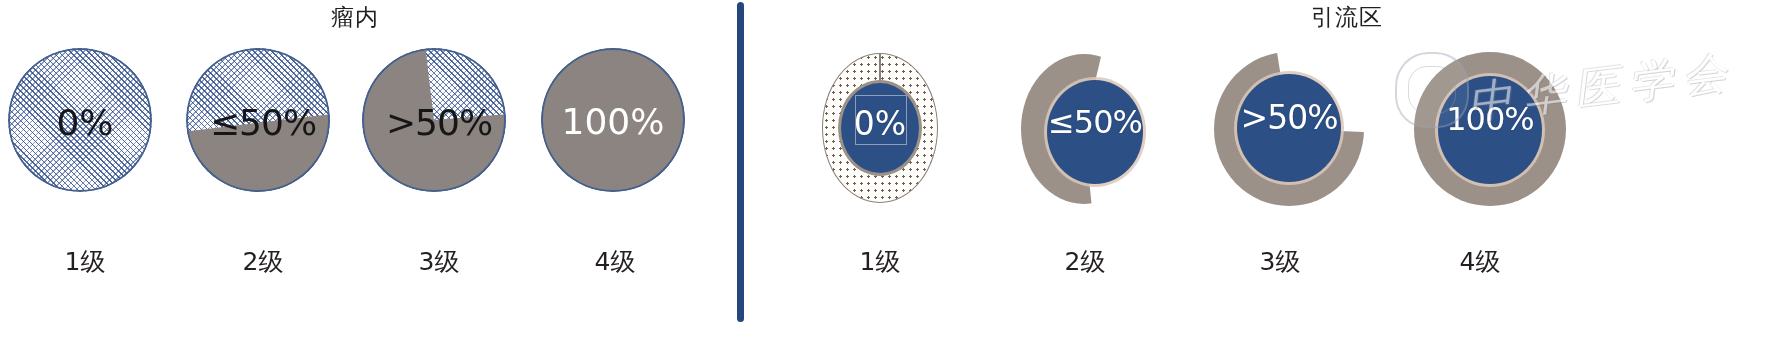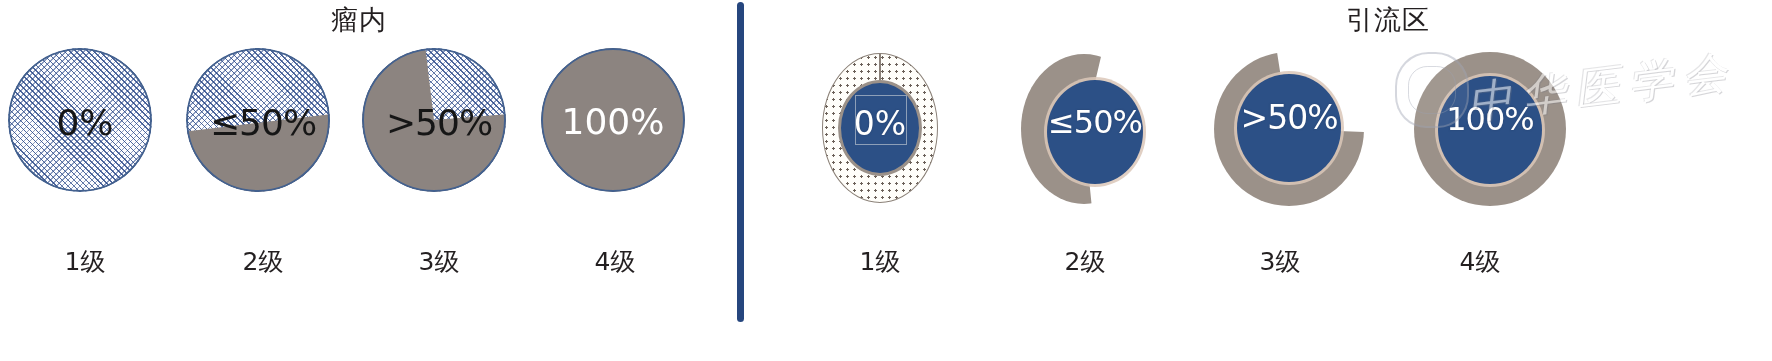--- a/index.html
+++ b/index.html
@@ -13,28 +13,28 @@
   }
   #figure{
     position:relative;
     width:1772px;height:361px;
   }
 
   
   .panel-title{
     position:absolute;
     top:2px;
-    font-size:27px;
+    font-size:23px;
     color:#231f20;
     font-family:"DejaVu Sans", sans-serif;
     white-space:nowrap;
     letter-spacing:1px;
   }
   #title-left{left:331px;}
-  #title-right{left:1346px;}
+  #title-right{left:1311px;}
 
   
   #divider{
     position:absolute;
     left:737px;top:2px;
     width:7px;height:320px;
     background:#26467e;
     border-radius:4px;
   }
 

